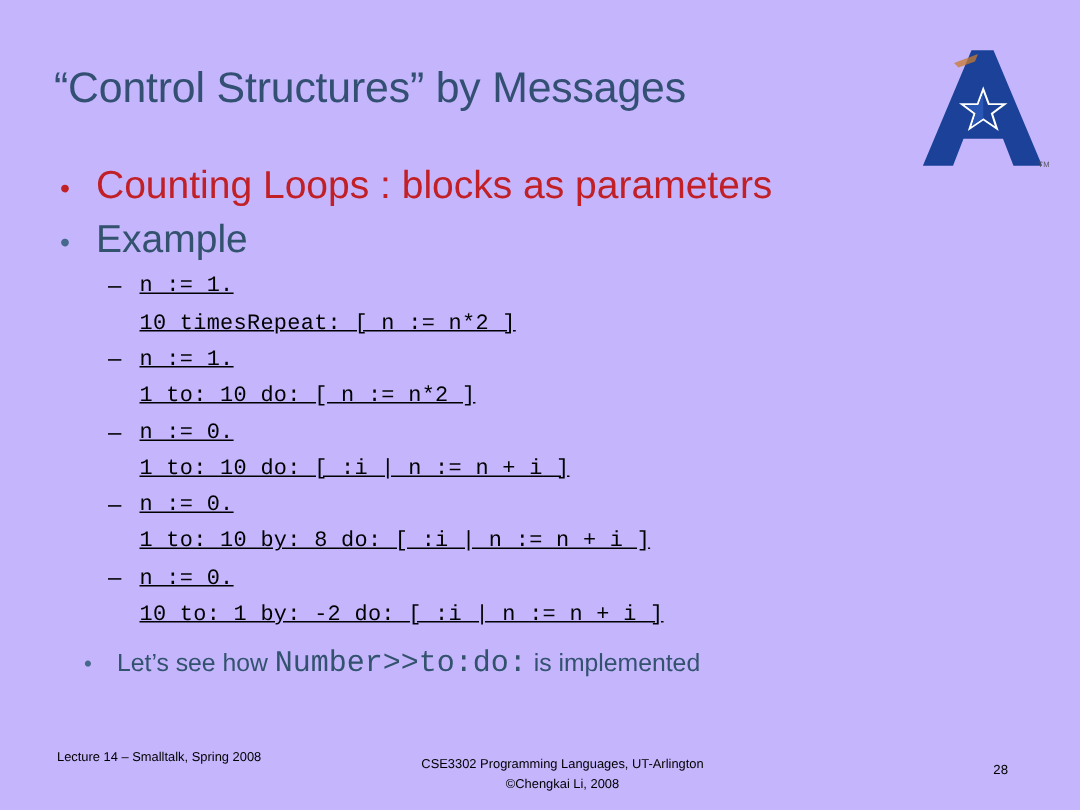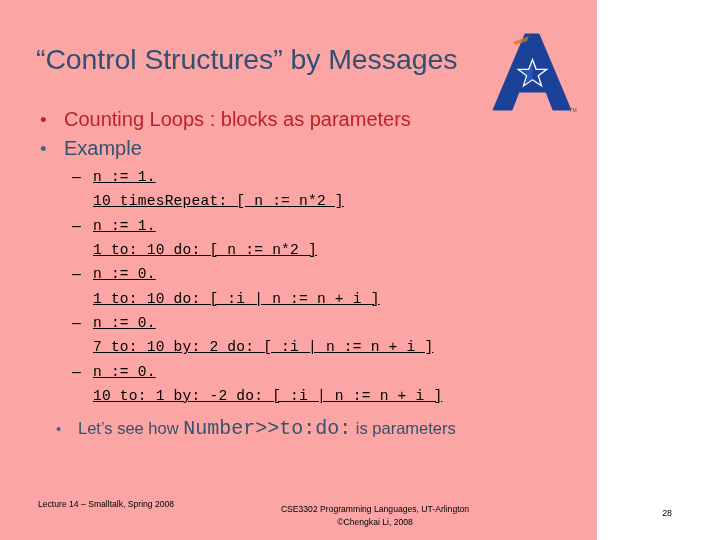--- a/index.html
+++ b/index.html
@@ -10,23 +10,23 @@
   body {
     width: 720px;
     height: 540px;
     overflow: hidden;
     font-family: "Liberation Sans", sans-serif;
     position: relative;
   }
 
   .slide {
     position: relative;
-    width: 597px;
+    width: 720px;
     height: 540px;
-    background: #fca5a5;
+    background: #c4b5fd;
     box-sizing: border-box;
   }
 
   
   .title-row {
     position: absolute;
     left: 36px;
     top: 44px;
     right: 24px;
     height: 60px;
@@ -73,21 +73,21 @@
     padding-left: 40px;
     margin-bottom: 3px;
   }
   .bullet-l1 .marker {
     width: 24px;
     flex: none;
     font-size: 19px;
     line-height: 1;
   }
   .bullet-l1 .btext {
-    font-size: 20px;
+    font-size: 26px;
     line-height: 1.18;
   }
   .b-red { color: #C02026; }
   .b-blue { color: #33526E; }
 
   .bullet-l1.red-bullet .marker { color: #C02026; }
   .bullet-l1.blue-bullet .marker { color: #46688B; }
 
   .bullet-l1.example { margin-top: 5px; margin-bottom: 5px; }
 
@@ -232,33 +232,33 @@
         <span class="code-lines"><span>n := 1.</span><br><span>1 to: 10 do: [ n := n*2 ]</span></span>
       </div>
 
       <div class="code-item">
         <span class="dash">–</span>
         <span class="code-lines"><span>n := 0.</span><br><span>1 to: 10 do: [ :i | n := n + i ]</span></span>
       </div>
 
       <div class="code-item">
         <span class="dash">–</span>
-        <span class="code-lines"><span>n := 0.</span><br><span>7 to: 10 by: 2 do: [ :i | n := n + i ]</span></span>
+        <span class="code-lines"><span>n := 0.</span><br><span>1 to: 10 by: 8 do: [ :i | n := n + i ]</span></span>
       </div>
 
       <div class="code-item">
         <span class="dash">–</span>
         <span class="code-lines"><span>n := 0.</span><br><span>10 to: 1 by: -2 do: [ :i | n := n + i ]</span></span>
       </div>
 
     </div>
 
     <div class="bullet-last">
       <span class="marker">•</span>
-      <span class="ltext"><span>Let’s see how </span><span class="mono">Number&gt;&gt;to:do:</span><span> is parameters</span></span>
+      <span class="ltext"><span>Let’s see how </span><span class="mono">Number&gt;&gt;to:do:</span><span> is implemented</span></span>
     </div>
 
   </div>
 
   <div class="footer">
     <div class="footer-left">Lecture 14 – Smalltalk, Spring 2008</div>
     <div class="footer-center">
       <div>CSE3302 Programming Languages, UT-Arlington</div>
       <div>©Chengkai Li, 2008</div>
     </div>

